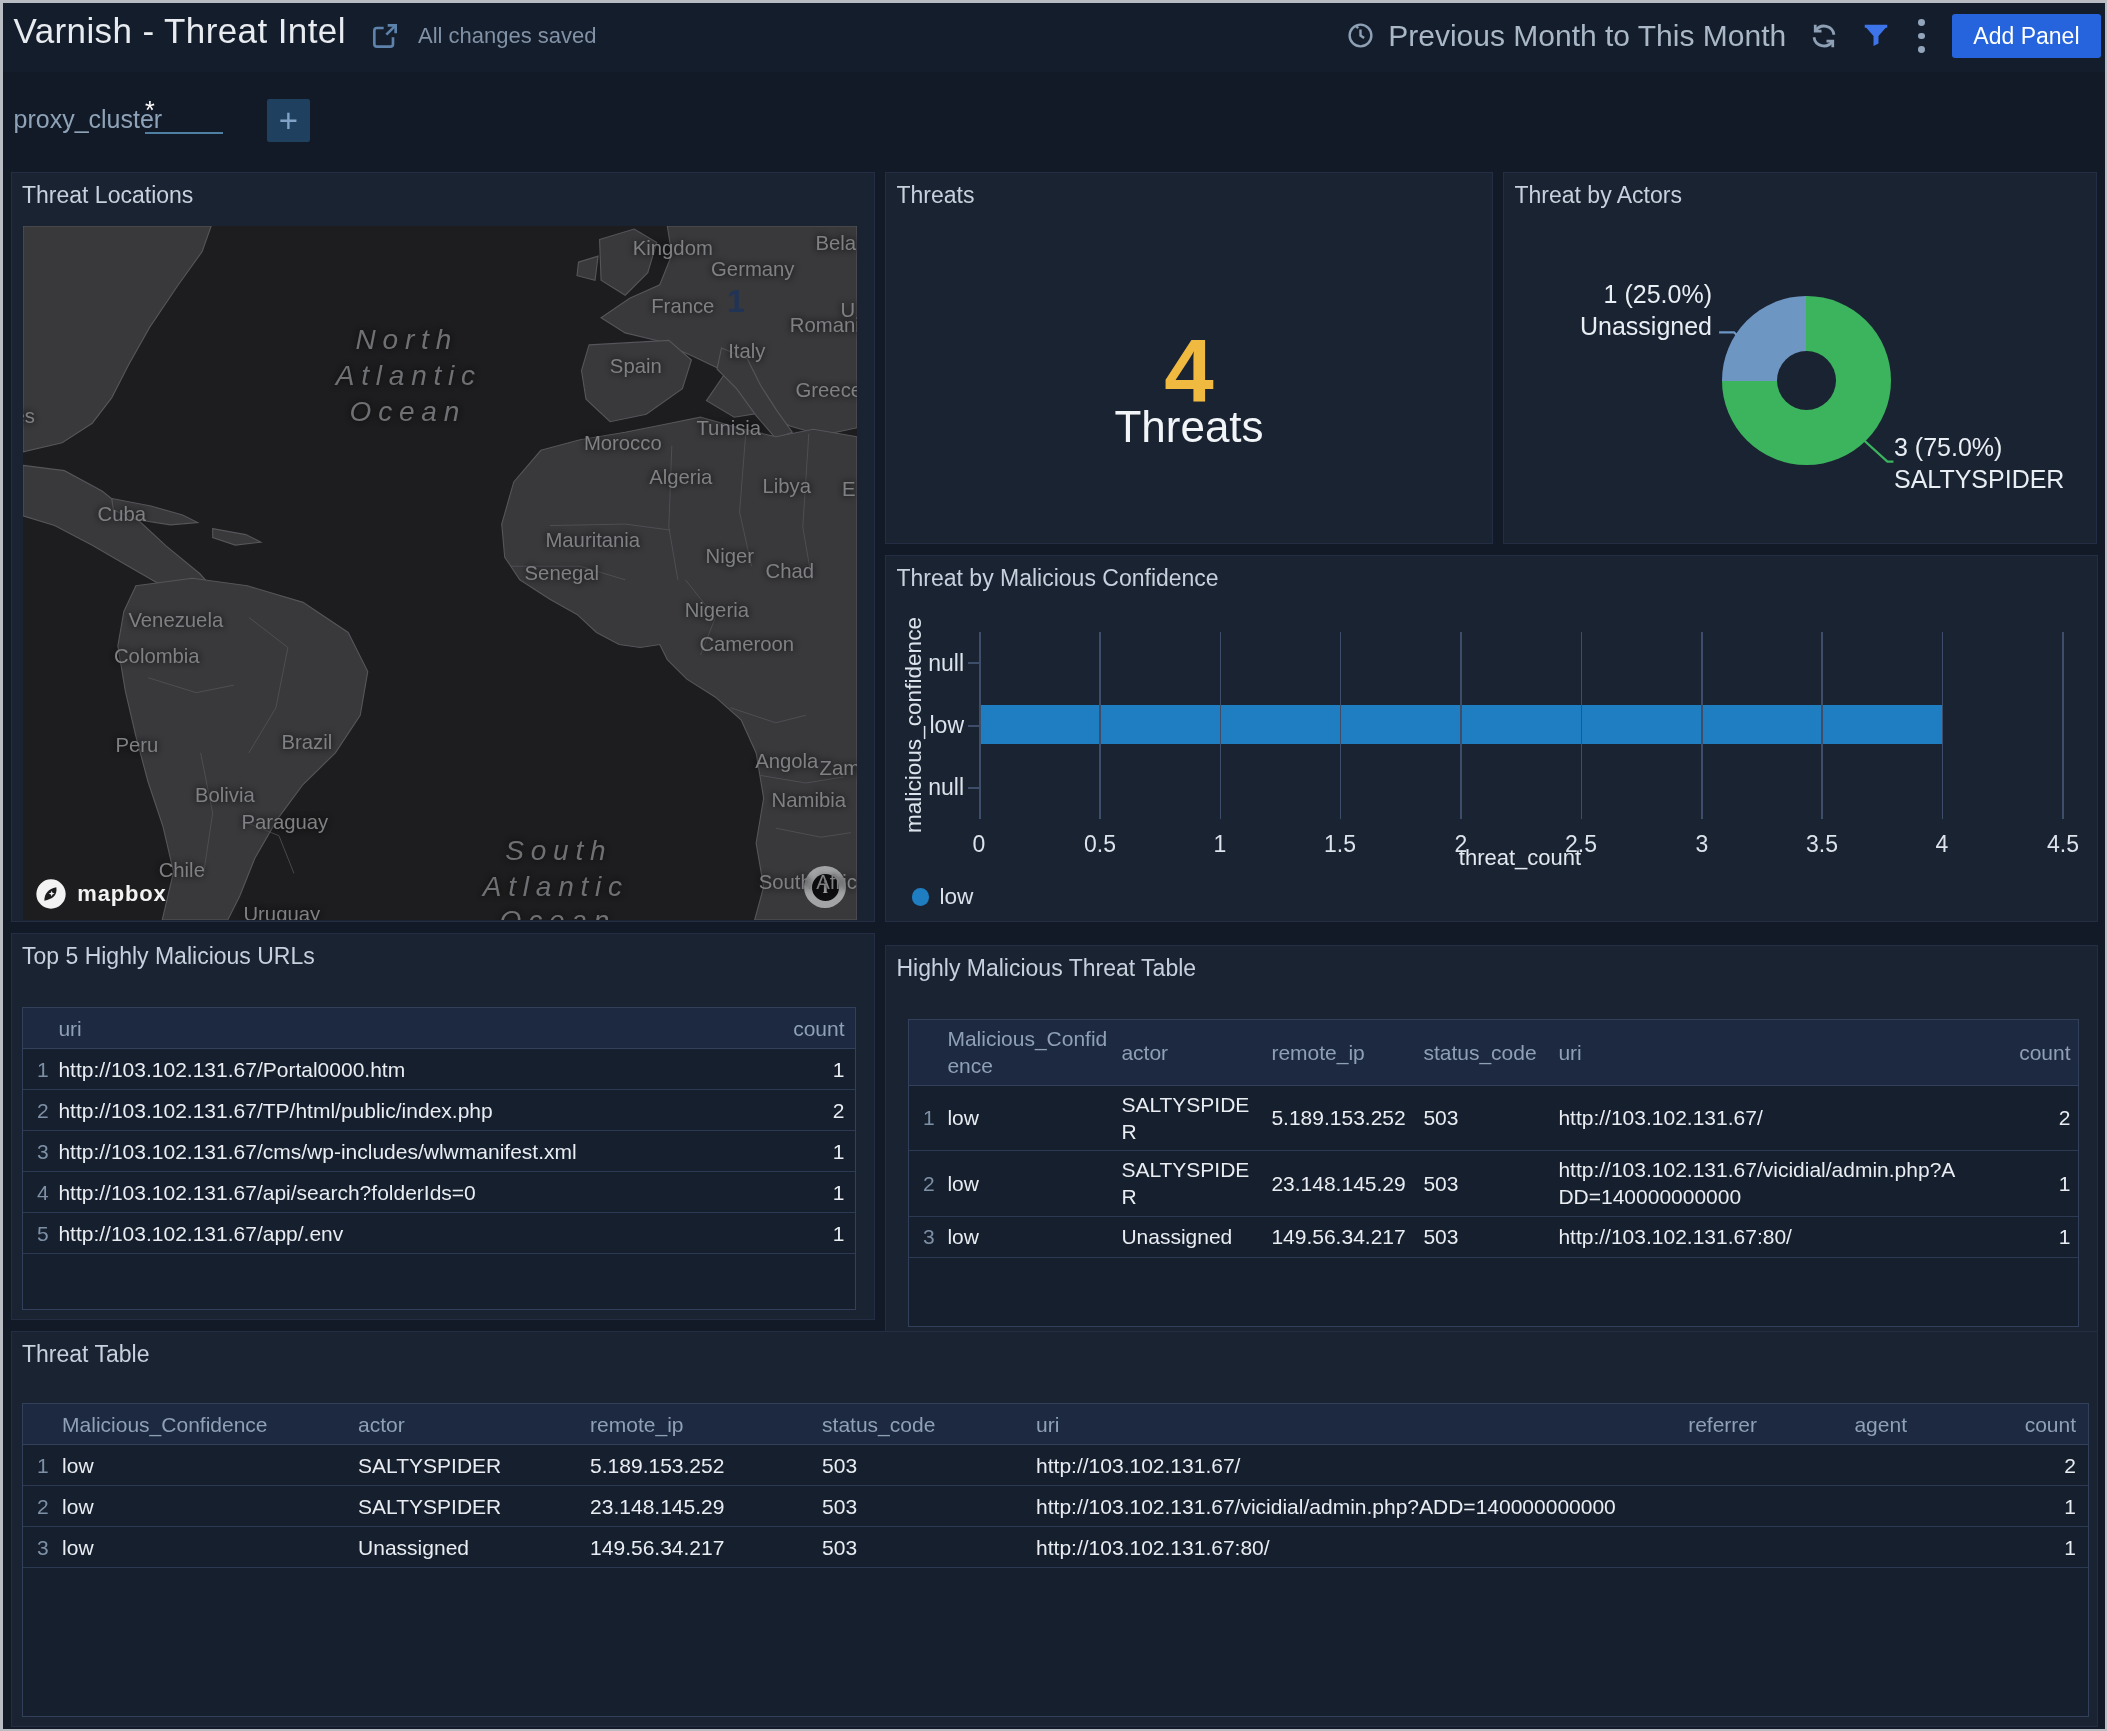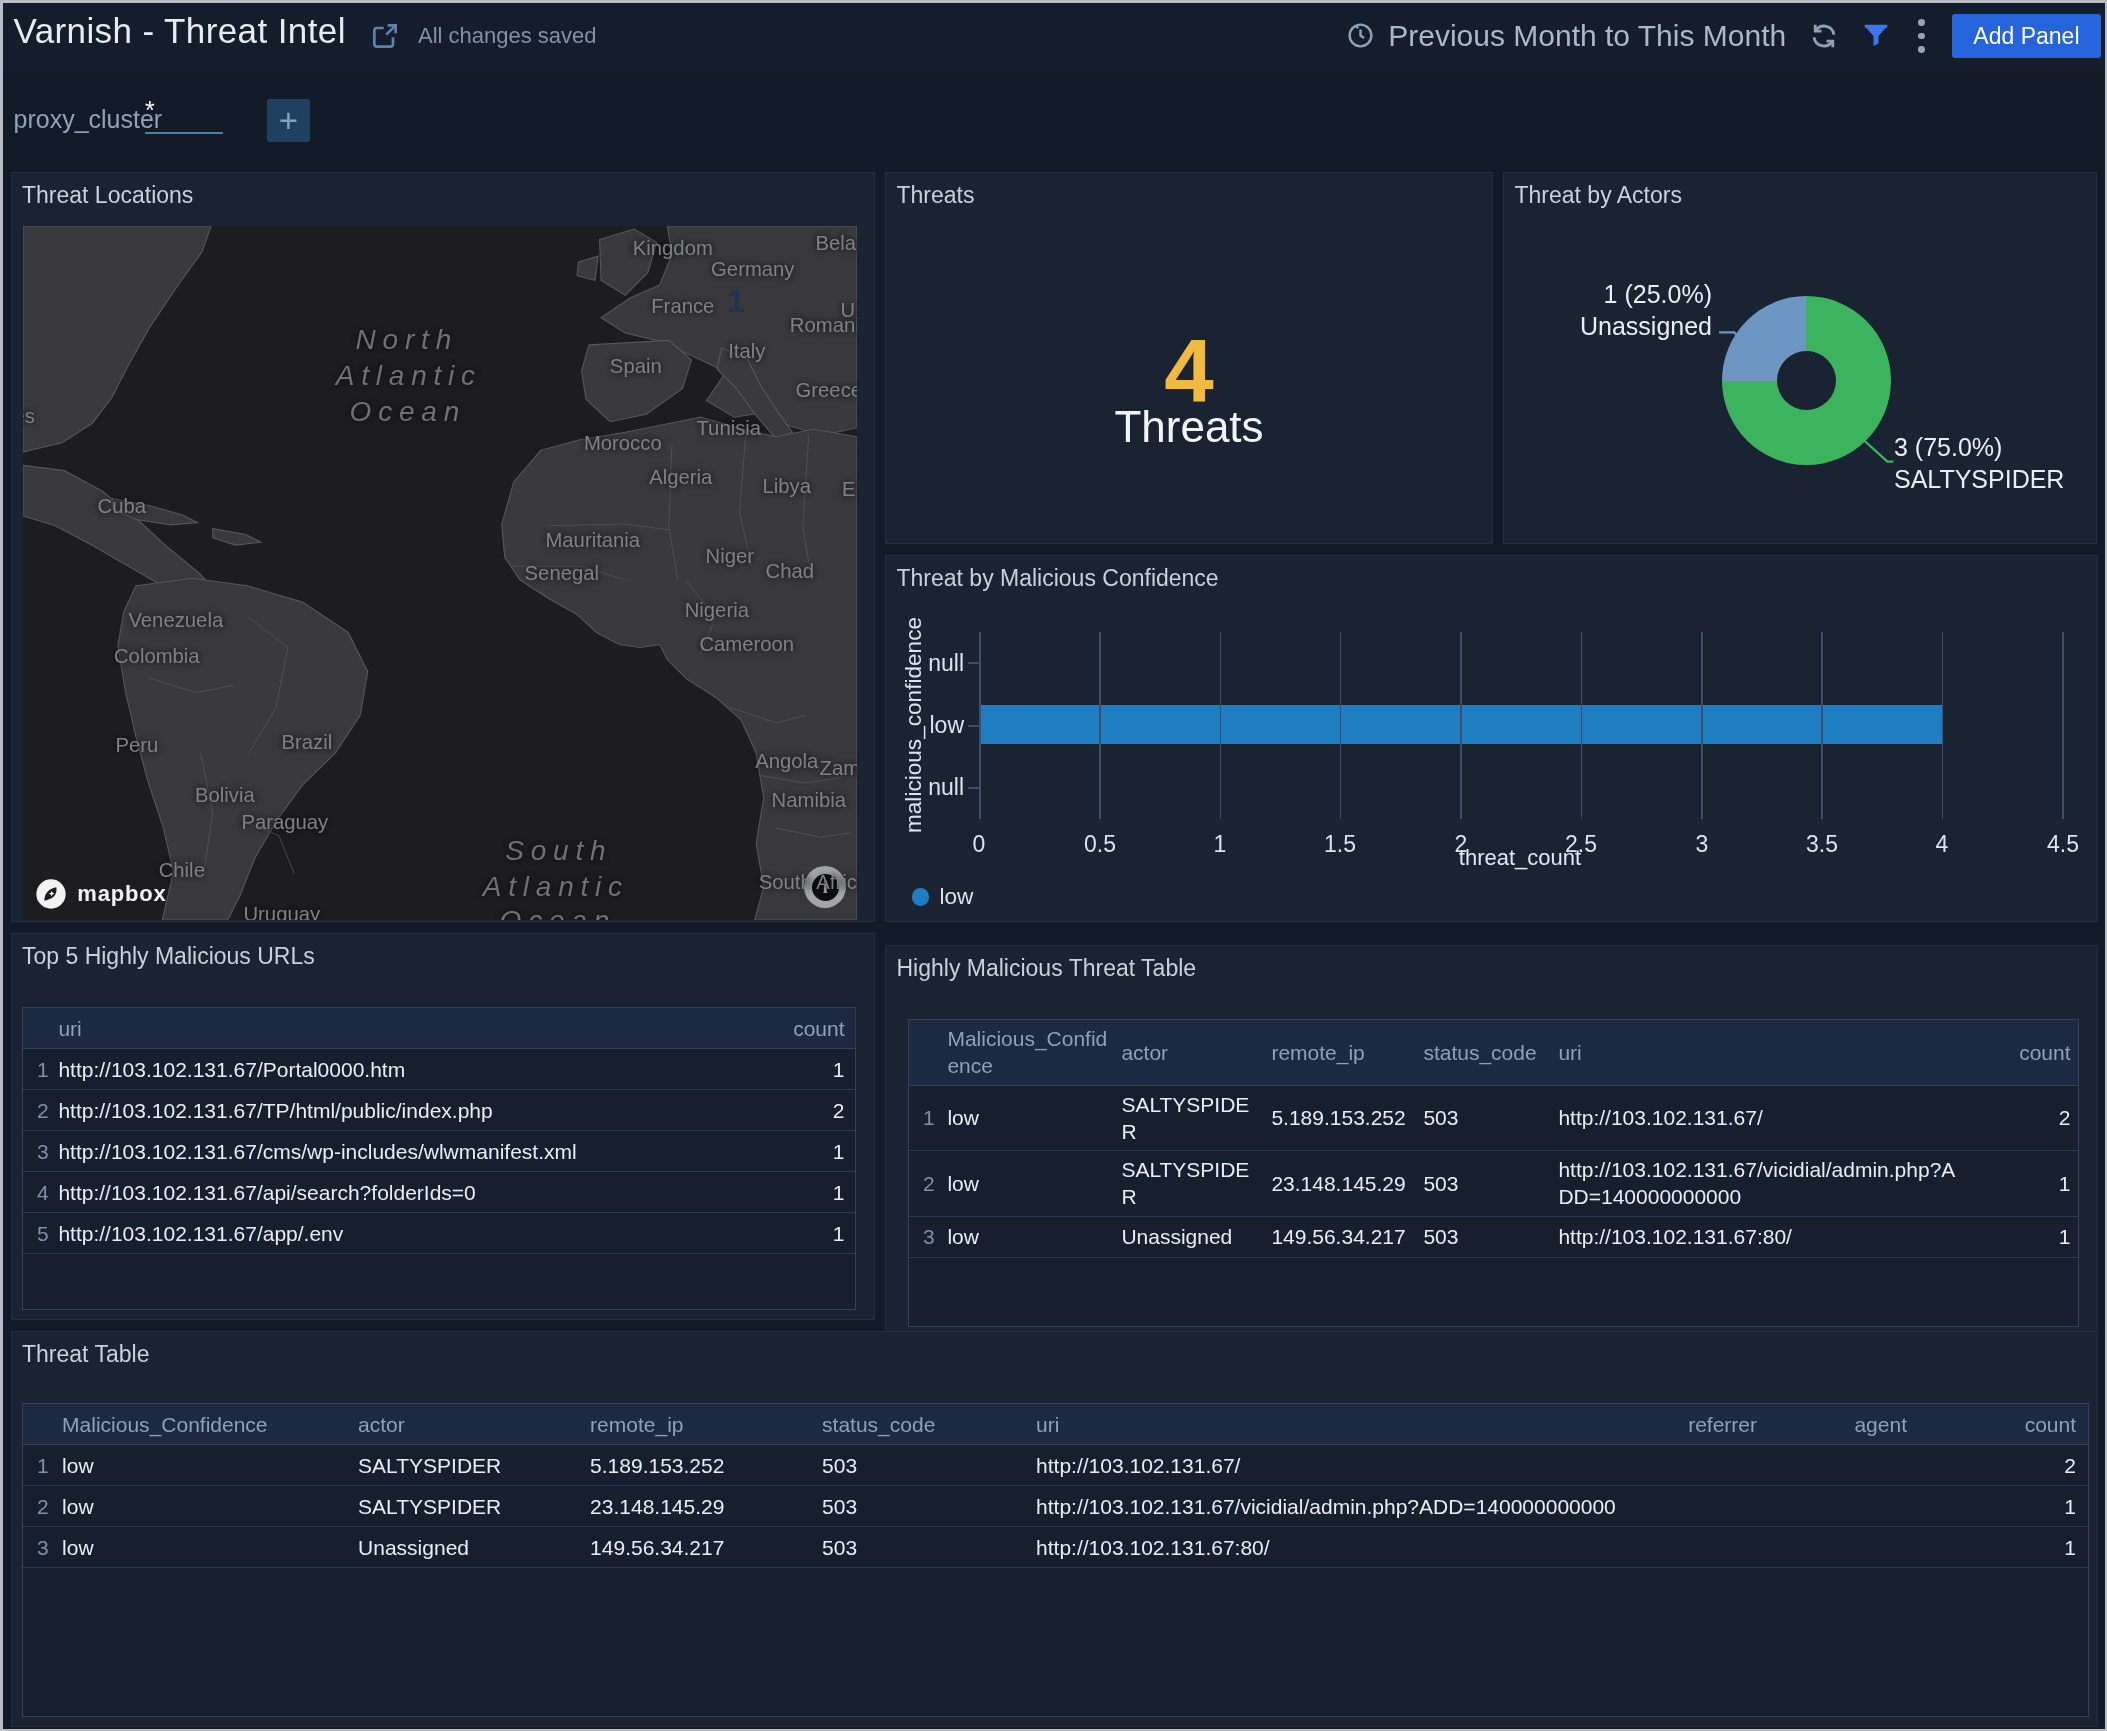--- a/index.html
+++ b/index.html
@@ -228,21 +228,21 @@
       <span class="map-lbl c" style="left: 600px; top: 217px;">Morocco</span>
       <span class="map-lbl c" style="left: 658px; top: 251px;">Algeria</span>
       <span class="map-lbl c" style="left: 764px; top: 260px;">Libya</span>
       <span class="map-lbl c" style="left: 826px; top: 263px;">E</span>
       <span class="map-lbl c" style="left: 570px; top: 314px;">Mauritania</span>
       <span class="map-lbl c" style="left: 539px; top: 347px;">Senegal</span>
       <span class="map-lbl c" style="left: 707px; top: 330px;">Niger</span>
       <span class="map-lbl c" style="left: 767px; top: 345px;">Chad</span>
       <span class="map-lbl c" style="left: 694px; top: 384px;">Nigeria</span>
       <span class="map-lbl c" style="left: 724px; top: 418px;">Cameroon</span>
-      <span class="map-lbl c" style="left: 99px; top: 280px;">Cuba</span>
+      <span class="map-lbl c" style="left: 99px; top: 288px;">Cuba</span>
       <span class="map-lbl c" style="left: 153px; top: 394px;">Venezuela</span>
       <span class="map-lbl c" style="left: 134px; top: 430px;">Colombia</span>
       <span class="map-lbl c" style="left: 114px; top: 519px;">Peru</span>
       <span class="map-lbl c" style="left: 284px; top: 516px;">Brazil</span>
       <span class="map-lbl c" style="left: 202px; top: 569px;">Bolivia</span>
       <span class="map-lbl c" style="left: 262px; top: 596px;">Paraguay</span>
       <span class="map-lbl c" style="left: 159px; top: 644px;">Chile</span>
       <span class="map-lbl c" style="left: 259px; top: 688px;">Uruguay</span>
       <span class="map-lbl c" style="left: 764px; top: 535px;">Angola</span>
       <span class="map-lbl c" style="left: 817px; top: 542px;">Zam</span>

